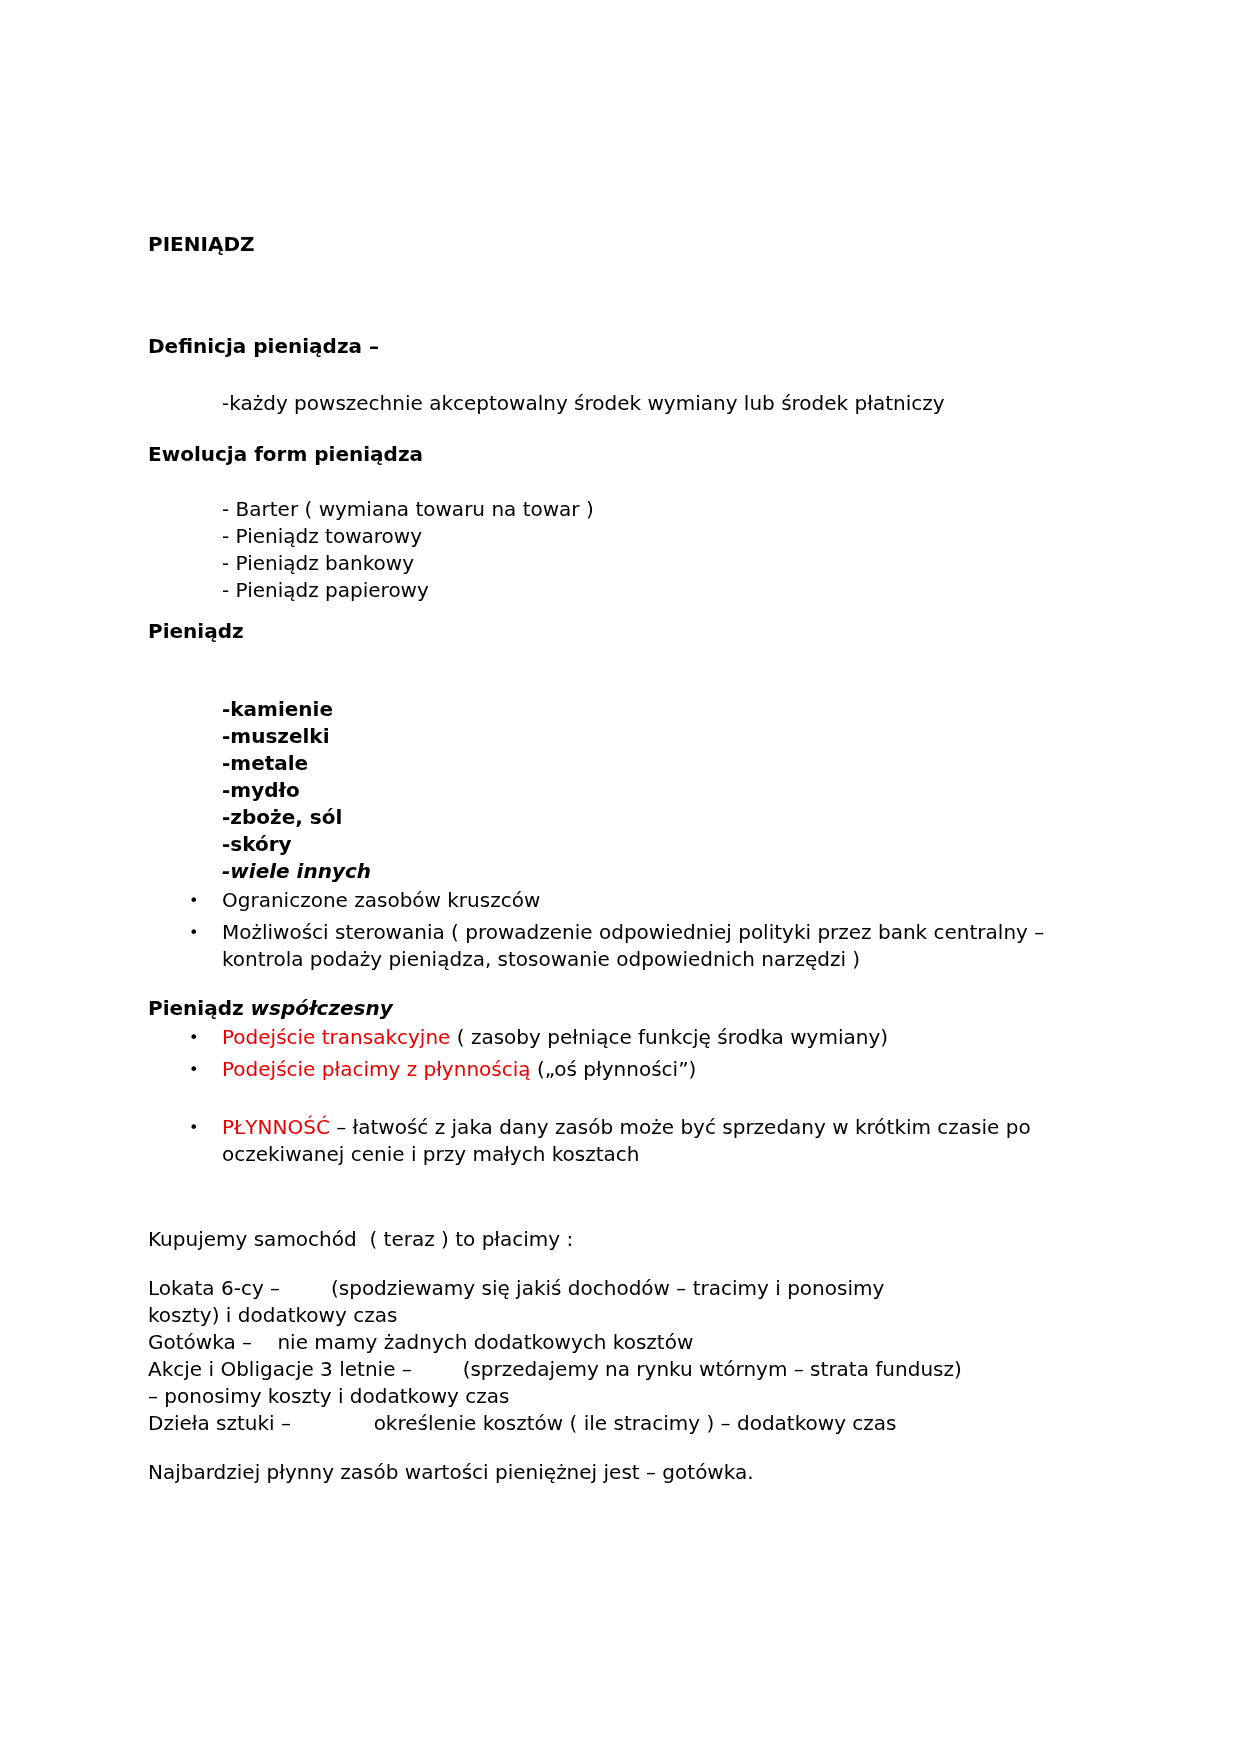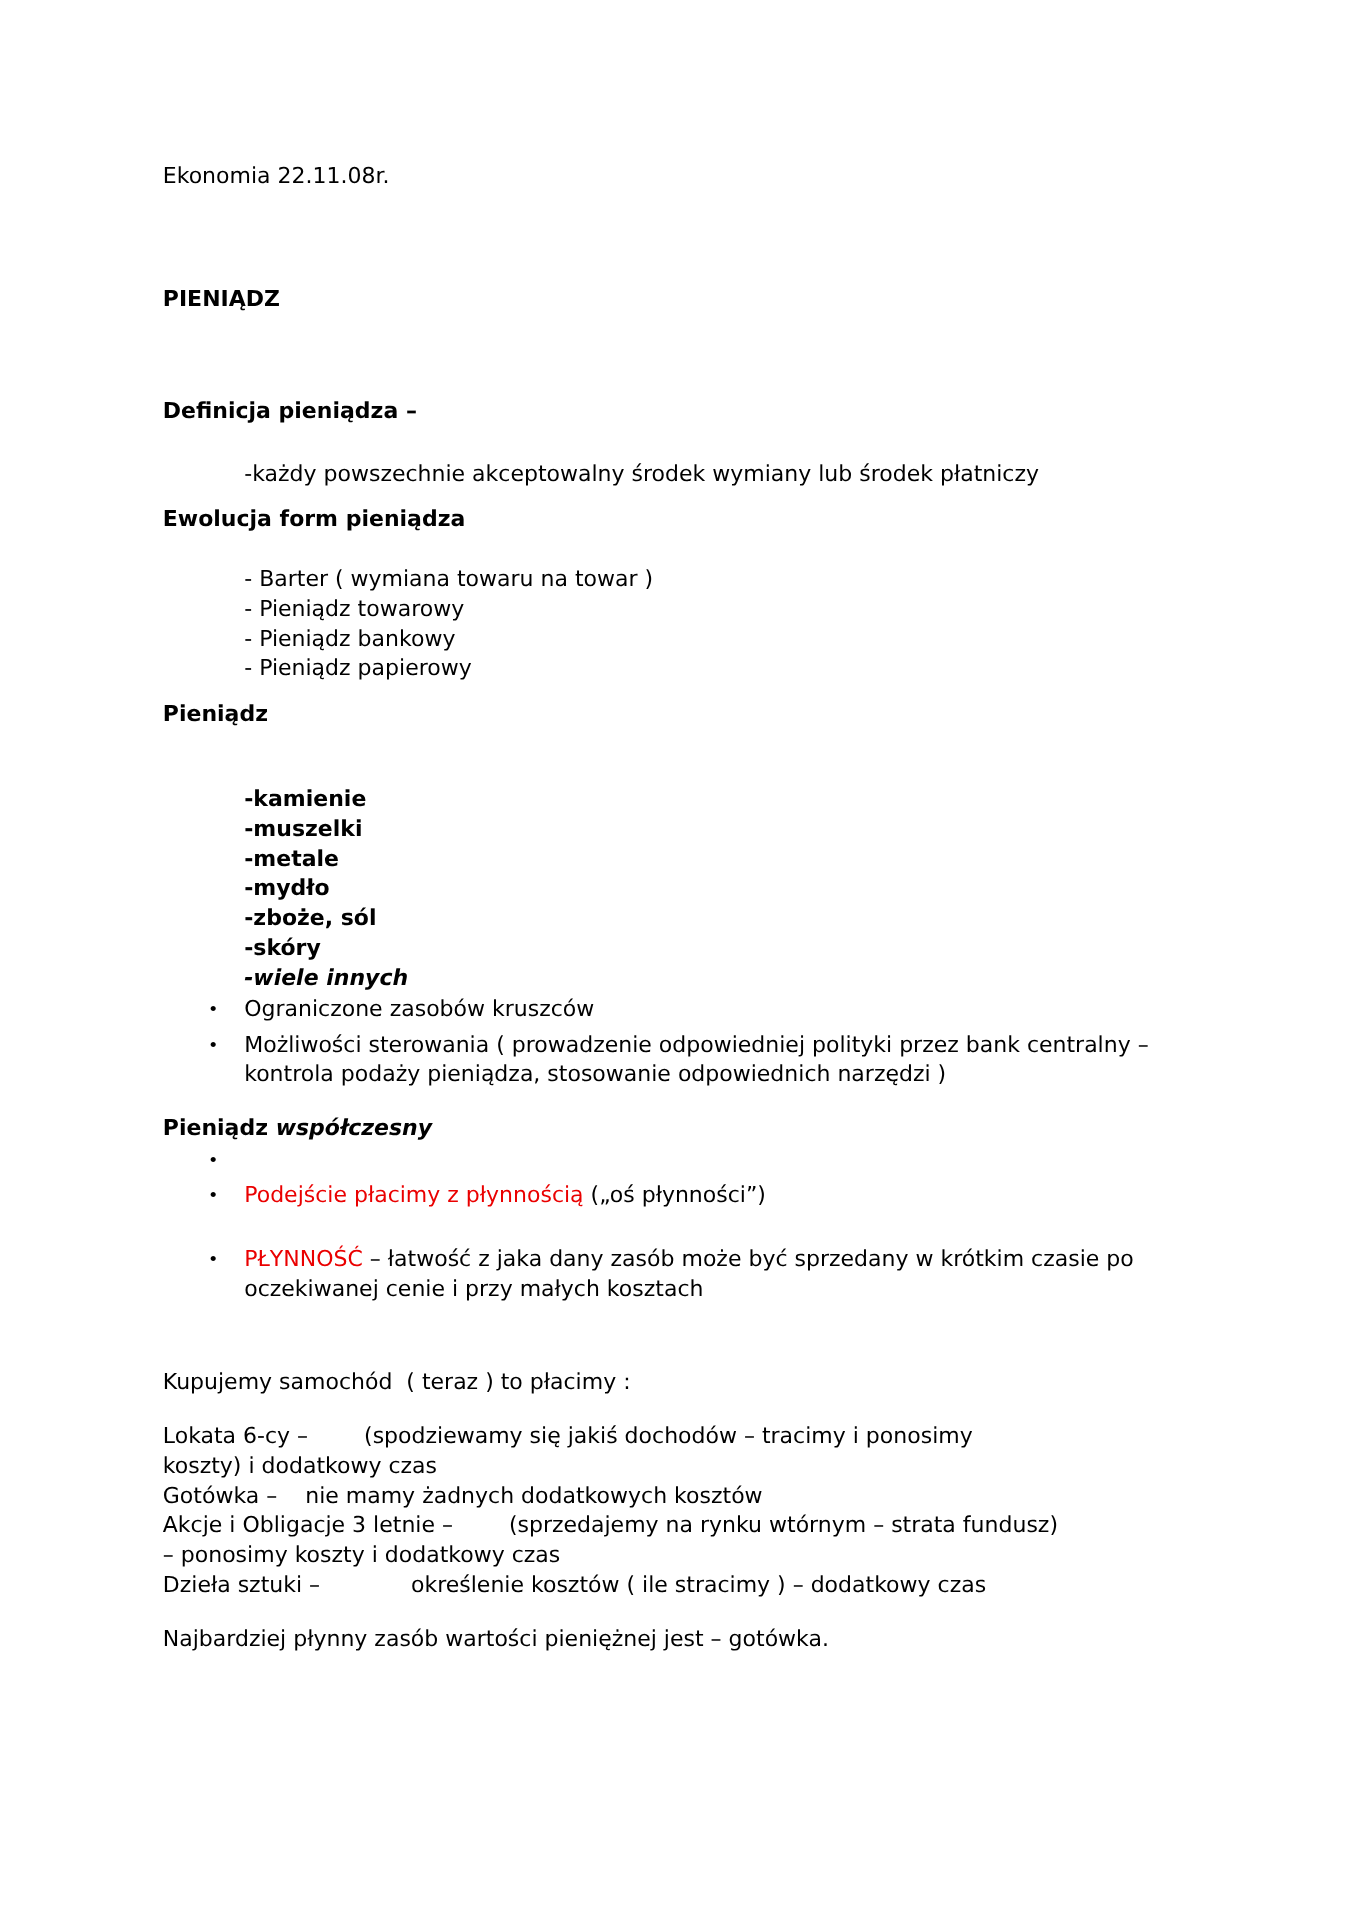--- a/index.html
+++ b/index.html
@@ -31,37 +31,36 @@
     box-sizing: border-box;
     padding-left: 41px;
     font-size: 16px;
     line-height: 27px;
   }
   .btxt { flex: 1 1 auto; max-width: 845px; white-space: pre-wrap; }
 
   .mt-title   { margin-top: 85px; }
   .mt-defh    { margin-top: 75px; }
   .mt-defb    { margin-top: 30px; }
-  .mt-evoh    { margin-top: 14px; }
+  .mt-evoh    { margin-top: 24px; }
   .mt-evol    { margin-top: 28px; }
   .mt-monh    { margin-top: 14px; }
   .mt-forms   { margin-top: 51px; font-weight: bold; }
   .mt-reash   { margin-top: 23px; }
   .mt-modh    { margin-top: 22px; }
   .mt-liq     { margin-top: 31px; }
   .mt-kup     { margin-top: 58px; }
   .mt-purch   { margin-top: 22px; }
   .mt-concl   { margin-top: 22px; }
 </style>
 </head>
 <body>
 
 <div class="page">
 
-  <p>Ekonomia 22.11.08r.</p>
 
   <p class="b mt-title">PIENIĄDZ</p>
 
   <p class="b mt-defh">Definicja pieniądza –</p>
   <p class="indent mt-defb">-każdy powszechnie akceptowalny środek wymiany lub środek płatniczy</p>
 
   <p class="b mt-evoh">Ewolucja form pieniądza</p>
   <div class="indent mt-evol">
     <p>- Barter ( wymiana towaru na towar )</p>
     <p>- Pieniądz towarowy</p>
@@ -89,20 +88,21 @@
       <span class="dot">•</span>
       <span class="btxt">Możliwości sterowania ( prowadzenie odpowiedniej polityki przez bank centralny – kontrola podaży pieniądza, stosowanie odpowiednich narzędzi )</span>
     </div>
   </div>
 
   <p class="mt-modh"><span class="b">Pieniądz </span><span class="bi">współczesny</span></p>
 
   <div>
     <div class="bullet first">
       <span class="dot">•</span>
+      <span class="btxt"><span class="red">Podejście transakcyjne</span><span> ( zasoby pełniące funkcję środka wymiany)</span></span>
     </div>
     <div class="bullet">
       <span class="dot">•</span>
       <span class="btxt"><span class="red">Podejście płacimy z płynnością</span><span> („oś płynności”)</span></span>
     </div>
     <div class="bullet mt-liq">
       <span class="dot">•</span>
       <span class="btxt"><span class="red">PŁYNNOŚĆ</span><span> – łatwość z jaka dany zasób może być sprzedany w krótkim czasie po oczekiwanej cenie i przy małych kosztach</span></span>
     </div>
   </div>

